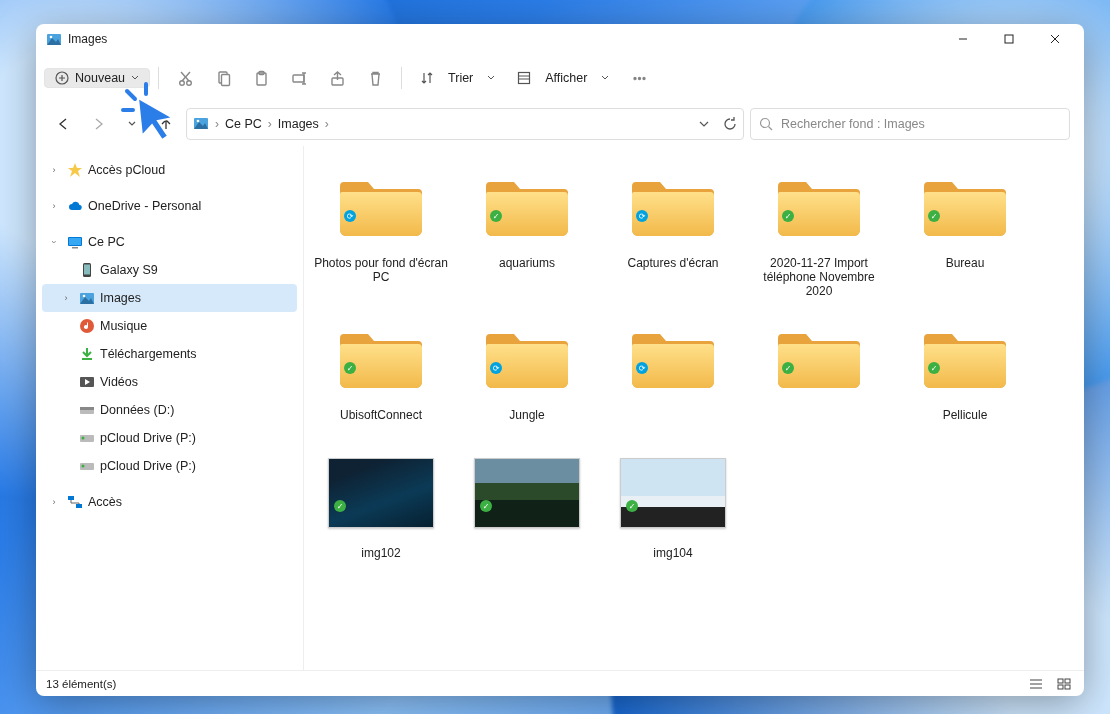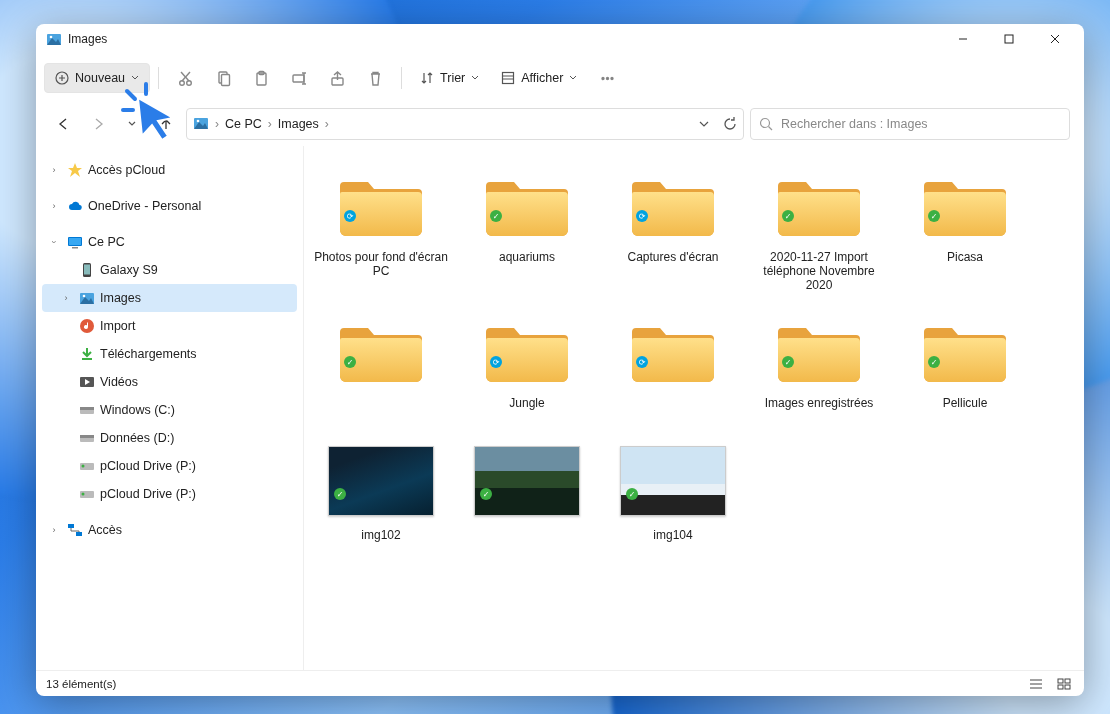--- a/index.html
+++ b/index.html
@@ -31,26 +31,26 @@
   .titlebar .appicon { width:16px; height:16px; margin-right:6px; }
   .titlebar .title { font-size:12px; }
   .titlebar .spacer{flex:1;}
   .winctl {width:46px; height:30px; display:flex;align-items:center;justify-content:center;}
   .winctl svg{stroke:#222;}
   
   .toolbar { height:48px; display:flex; align-items:center; padding:0 8px; gap:2px; }
   .newbtn {
     display:flex;align-items:center;gap:6px;
     background:#f4f4f4; border:1px solid #e4e4e4; border-radius:4px;
-    height:30px; padding:0 10px; font-size:12.5px;
+    height:20px; padding:0 10px; font-size:12.5px;
   }
   .newbtn.pressed{background:#e9e9e9;}
   .tbicon {width:36px;height:34px;display:flex;align-items:center;justify-content:center;border-radius:4px;}
   .tbicon svg{stroke:#888;fill:none;stroke-width:1.4;}
-  .tbtxt {display:flex;align-items:center;gap:6px;height:34px;padding:0 10px;border-radius:4px;font-size:12.5px;}
+  .tbtxt {display:flex;align-items:center;gap:14px;height:34px;padding:0 10px;border-radius:4px;font-size:12.5px;}
   .vline{width:1px;height:22px;background:#ddd;margin:0 6px;}
   .chev{width:8px;height:8px;}
   
   .navrow {height:44px;display:flex;align-items:center;padding:0 14px;gap:6px;}
   .navbtn{width:28px;height:28px;display:flex;align-items:center;justify-content:center;border-radius:4px;}
   .addrbar{flex:1;height:32px;border:1px solid #ddd;border-radius:4px;display:flex;align-items:center;padding:0 6px;min-width:0;}
   .addrbar .crumb{display:flex;align-items:center;gap:4px;padding:0 4px;font-size:12.5px;white-space:nowrap;}
   .addrbar .sep{color:#888;margin:0 2px;}
   .addrbar .right{margin-left:auto;display:flex;gap:14px;align-items:center;}
   .searchbox{width:320px;height:32px;border:1px solid #ddd;border-radius:4px;display:flex;align-items:center;padding:0 8px;gap:8px;color:#888;font-size:12.5px;}
@@ -62,21 +62,21 @@
   .tree-item .ic{width:18px;height:18px;display:flex;align-items:center;justify-content:center;}
   .tree-item.lvl1{padding-left:16px;}
   .tree-item.selected{background:#d5e9fb;}
   .content{flex:1;overflow:auto;padding:20px 4px 10px 4px;}
   .grid{display:grid;grid-template-columns:repeat(5, 146px);gap:20px 0;}
   .cell{display:flex;flex-direction:column;align-items:center;text-align:center;font-size:12px;position:relative;}
   .folder-ic{width:86px;height:72px;position:relative;}
   .badge{position:absolute;left:6px;bottom:16px;width:12px;height:12px;border-radius:50%;display:flex;align-items:center;justify-content:center;font-size:8px;color:#fff;}
   .badge.sync{background:#00a3e0;}
   .badge.ok{background:#3cb043;}
-  .cell .label{margin-top:12px;min-height:30px;display:flex;align-items:flex-start;justify-content:center;width:140px;}
+  .cell .label{margin-top:18px;min-height:30px;display:flex;align-items:flex-start;justify-content:center;width:140px;}
   .thumb{width:106px;height:70px;border:1px solid #ccc;box-shadow:0 1px 2px rgba(0,0,0,.2);}
   .thumb.t1{background:linear-gradient(160deg,#0e2233 20%,#0b3a56 60%,#062030 100%);}
   .thumb.t2{background:linear-gradient(180deg,#6b8ea1 0%,#6b8ea1 35%,#2a4a2a 35%,#2a4a2a 60%,#102218 60%);}
   .thumb.t3{background:linear-gradient(180deg,#cfe4f3 0%,#cfe4f3 55%,#e8f0f6 55%,#e8f0f6 70%,#222 70%);}
   
   .statusbar{height:26px;border-top:1px solid #eee;display:flex;align-items:center;padding:0 10px;font-size:11.5px;}
   .statusbar .right{margin-left:auto;display:flex;gap:8px;}
   .viewbtn{width:20px;height:18px;display:flex;align-items:center;justify-content:center;}
   
   .cursor{position:absolute;left:118px;top:78px;pointer-events:none;}
@@ -244,21 +244,21 @@
             <path d="M12 7A5 5 0 1 1 7 2" fill="none" stroke="#555" stroke-width="1.3"></path>
             <path d="M11 0v3h-3" fill="none" stroke="#555" stroke-width="1.3"></path>
           </svg>
       </div>
     </div>
     <div class="searchbox">
       <svg width="14" height="14">
           <circle cx="6" cy="6" r="4.5" fill="none" stroke="#999" stroke-width="1.2"></circle>
           <line x1="9.5" y1="9.5" x2="13" y2="13" stroke="#999" stroke-width="1.2"></line>
         </svg>
-      <span>Rechercher dans : Images</span>
+      <span>Rechercher fond : Images</span>
     </div>
   </div>
 
   <div class="body">
     <div class="sidebar">
       <div class="tree-item">
         <span class="exp">›</span>
         <span class="ic">
             <svg viewBox="0 0 16 16" width="16" height="16">
               <polygon points="8,1 10,6 15,6 11,9 13,15 8,11 3,15 5,9 1,6 6,6" fill="#f7c948"></polygon>
@@ -311,51 +311,41 @@
        <span>Images</span>
      </div>
           <div class="tree-item lvl1">
        <span class="exp"></span>
        <span class="ic">
               <svg viewBox="0 0 16 16" width="16" height="16">
                 <circle cx="8" cy="8" r="7" fill="#e05a3a"></circle>
                 <path d="M9 4v5a2 2 0 1 1-1-1.7V5z" fill="#fff"></path>
               </svg>
             </span>
-       <span>Import</span>
+       <span>Musique</span>
      </div>
           <div class="tree-item lvl1">
        <span class="exp"></span>
        <span class="ic">
               <svg viewBox="0 0 16 16" width="16" height="16">
                 <path d="M8 2v7M4 6l4 4 4-4" fill="none" stroke="#3cb043" stroke-width="2"></path>
                 <line x1="3" y1="13" x2="13" y2="13" stroke="#3cb043" stroke-width="2"></line>
               </svg>
             </span>
        <span>Téléchargements</span>
      </div>
           <div class="tree-item lvl1">
        <span class="exp"></span>
        <span class="ic">
               <svg viewBox="0 0 16 16" width="16" height="16">
                 <rect x="1" y="3" width="14" height="10" fill="#555" rx="1"></rect>
                 <polygon points="6,5 6,11 11,8" fill="#fff"></polygon>
               </svg>
             </span>
        <span>Vidéos</span>
-     </div>
-          <div class="tree-item lvl1">
-       <span class="exp"></span>
-       <span class="ic">
-              <svg viewBox="0 0 16 16" width="16" height="16">
-                <rect x="1" y="5" width="14" height="7" fill="#bbb" rx="1"></rect>
-                <rect x="1" y="5" width="14" height="3" fill="#888"></rect>
-              </svg>
-            </span>
-       <span>Windows (C:)</span>
      </div>
           <div class="tree-item lvl1">
        <span class="exp"></span>
        <span class="ic">
               <svg viewBox="0 0 16 16" width="16" height="16">
                 <rect x="1" y="5" width="14" height="7" fill="#bbb" rx="1"></rect>
                 <rect x="1" y="5" width="14" height="3" fill="#888"></rect>
               </svg>
             </span>
        <span>Données (D:)</span>
@@ -468,36 +458,37 @@
   <path d="M4 26h76a4 4 0 0 1 4 4v34a6 6 0 0 1-6 6H8a6 6 0 0 1-6-6V28a2 2 0 0 1 2-2z" fill="url(#g)"></path>
   <defs>
                     <linearGradient id="g" x1="0" y1="0" x2="0" y2="1">
                       <stop offset="0" stop-color="#ffe08a"></stop>
                       <stop offset="1" stop-color="#f2b94a"></stop>
                     </linearGradient>
                   </defs>
 </svg></div>
               <div class="badge ok">✓</div>
             </div>
-       <div class="label">Picasa</div>
-     </div>
-          <div class="cell">
-       <div style="position:relative">
-              <div class="folder-ic"><svg viewBox="0 0 86 72" width="86" height="72">
-  <path d="M6 16h24l6 7h44a4 4 0 0 1 4 4v37a6 6 0 0 1-6 6H8a6 6 0 0 1-6-6V20a4 4 0 0 1 4-4z" fill="#e8a33d"></path>
-  <path d="M4 26h76a4 4 0 0 1 4 4v34a6 6 0 0 1-6 6H8a6 6 0 0 1-6-6V28a2 2 0 0 1 2-2z" fill="url(#g)"></path>
-  <defs>
-                    <linearGradient id="g" x1="0" y1="0" x2="0" y2="1">
-                      <stop offset="0" stop-color="#ffe08a"></stop>
-                      <stop offset="1" stop-color="#f2b94a"></stop>
-                    </linearGradient>
-                  </defs>
-</svg></div>
-              <div class="badge ok">✓</div>
-            </div>
+       <div class="label">Bureau</div>
+     </div>
+          <div class="cell">
+       <div style="position:relative">
+              <div class="folder-ic"><svg viewBox="0 0 86 72" width="86" height="72">
+  <path d="M6 16h24l6 7h44a4 4 0 0 1 4 4v37a6 6 0 0 1-6 6H8a6 6 0 0 1-6-6V20a4 4 0 0 1 4-4z" fill="#e8a33d"></path>
+  <path d="M4 26h76a4 4 0 0 1 4 4v34a6 6 0 0 1-6 6H8a6 6 0 0 1-6-6V28a2 2 0 0 1 2-2z" fill="url(#g)"></path>
+  <defs>
+                    <linearGradient id="g" x1="0" y1="0" x2="0" y2="1">
+                      <stop offset="0" stop-color="#ffe08a"></stop>
+                      <stop offset="1" stop-color="#f2b94a"></stop>
+                    </linearGradient>
+                  </defs>
+</svg></div>
+              <div class="badge ok">✓</div>
+            </div>
+       <div class="label">UbisoftConnect</div>
      </div>
           <div class="cell">
        <div style="position:relative">
               <div class="folder-ic"><svg viewBox="0 0 86 72" width="86" height="72">
   <path d="M6 16h24l6 7h44a4 4 0 0 1 4 4v37a6 6 0 0 1-6 6H8a6 6 0 0 1-6-6V20a4 4 0 0 1 4-4z" fill="#e8a33d"></path>
   <path d="M4 26h76a4 4 0 0 1 4 4v34a6 6 0 0 1-6 6H8a6 6 0 0 1-6-6V28a2 2 0 0 1 2-2z" fill="url(#g)"></path>
   <defs>
                     <linearGradient id="g" x1="0" y1="0" x2="0" y2="1">
                       <stop offset="0" stop-color="#ffe08a"></stop>
                       <stop offset="1" stop-color="#f2b94a"></stop>
@@ -530,21 +521,20 @@
   <path d="M4 26h76a4 4 0 0 1 4 4v34a6 6 0 0 1-6 6H8a6 6 0 0 1-6-6V28a2 2 0 0 1 2-2z" fill="url(#g)"></path>
   <defs>
                     <linearGradient id="g" x1="0" y1="0" x2="0" y2="1">
                       <stop offset="0" stop-color="#ffe08a"></stop>
                       <stop offset="1" stop-color="#f2b94a"></stop>
                     </linearGradient>
                   </defs>
 </svg></div>
               <div class="badge ok">✓</div>
             </div>
-       <div class="label">Images enregistrées</div>
      </div>
           <div class="cell">
        <div style="position:relative">
               <div class="folder-ic"><svg viewBox="0 0 86 72" width="86" height="72">
   <path d="M6 16h24l6 7h44a4 4 0 0 1 4 4v37a6 6 0 0 1-6 6H8a6 6 0 0 1-6-6V20a4 4 0 0 1 4-4z" fill="#e8a33d"></path>
   <path d="M4 26h76a4 4 0 0 1 4 4v34a6 6 0 0 1-6 6H8a6 6 0 0 1-6-6V28a2 2 0 0 1 2-2z" fill="url(#g)"></path>
   <defs>
                     <linearGradient id="g" x1="0" y1="0" x2="0" y2="1">
                       <stop offset="0" stop-color="#ffe08a"></stop>
                       <stop offset="1" stop-color="#f2b94a"></stop>

